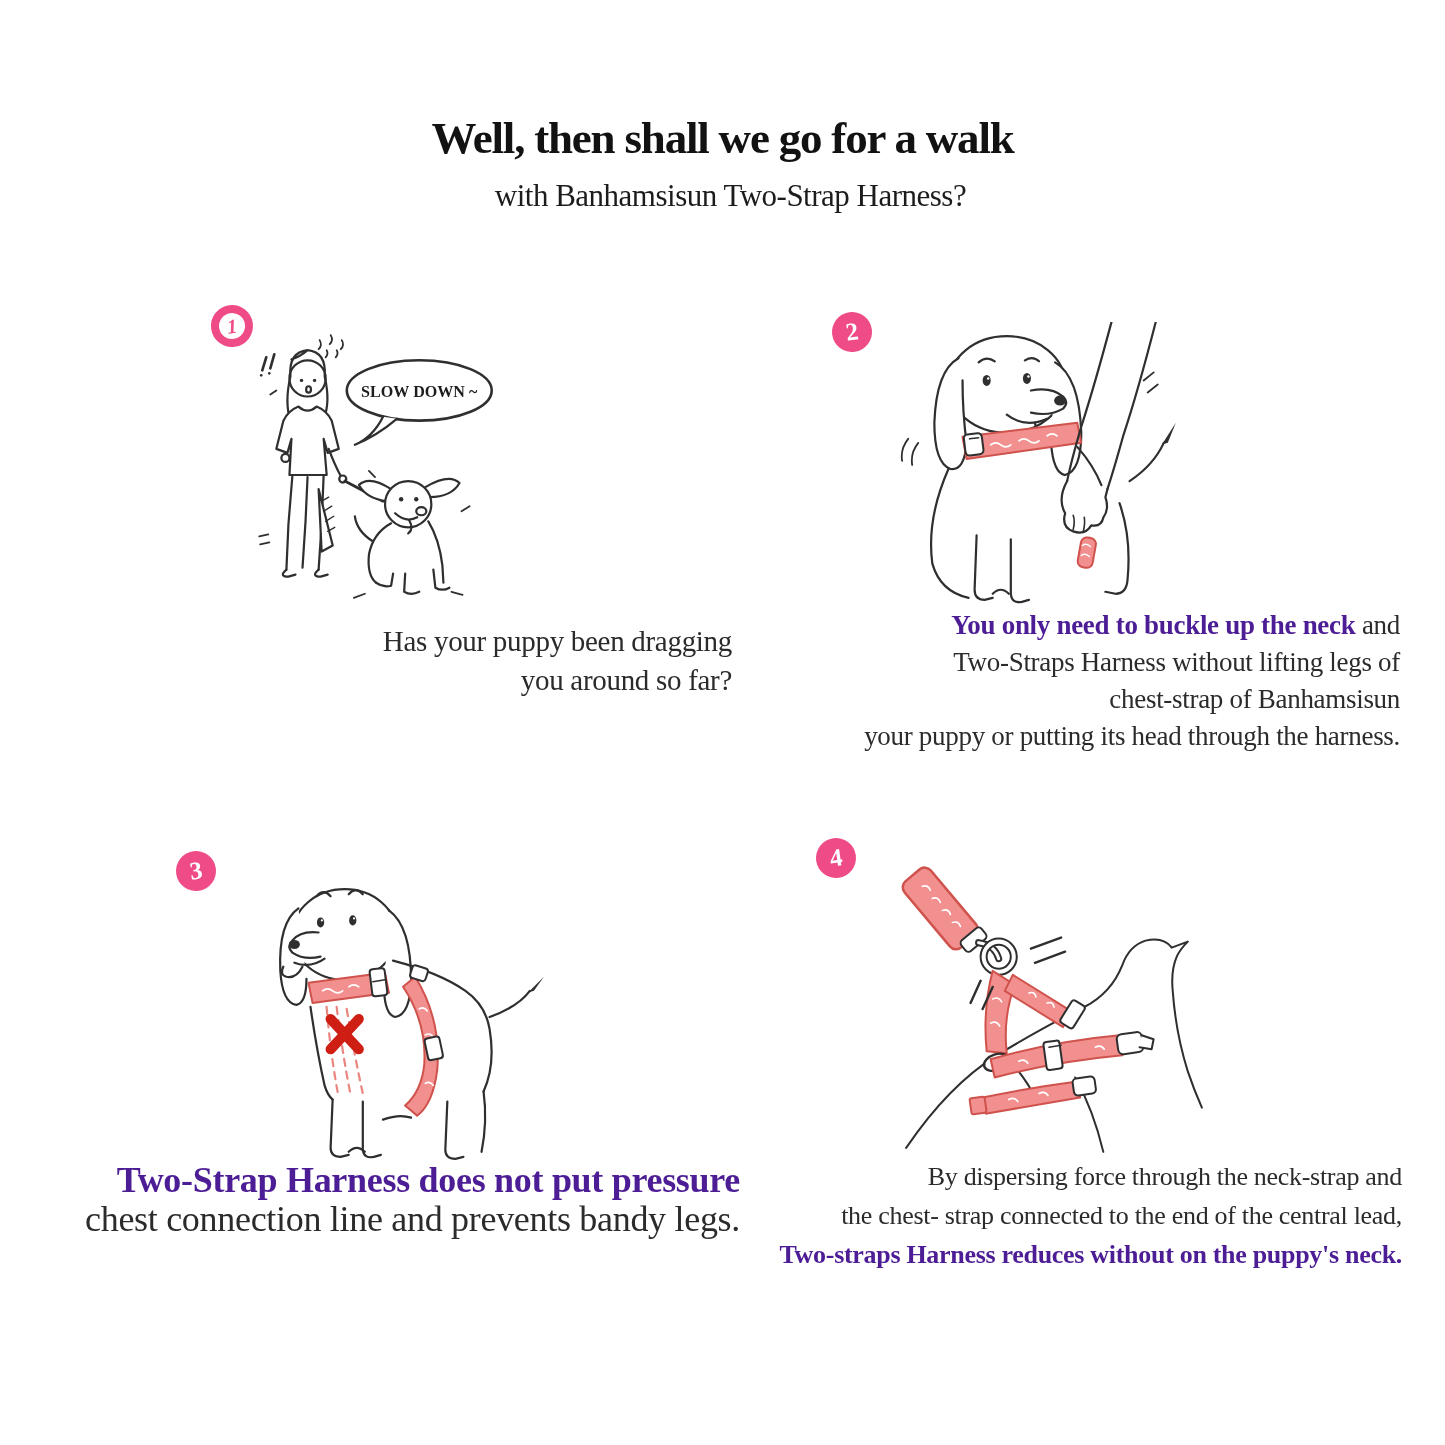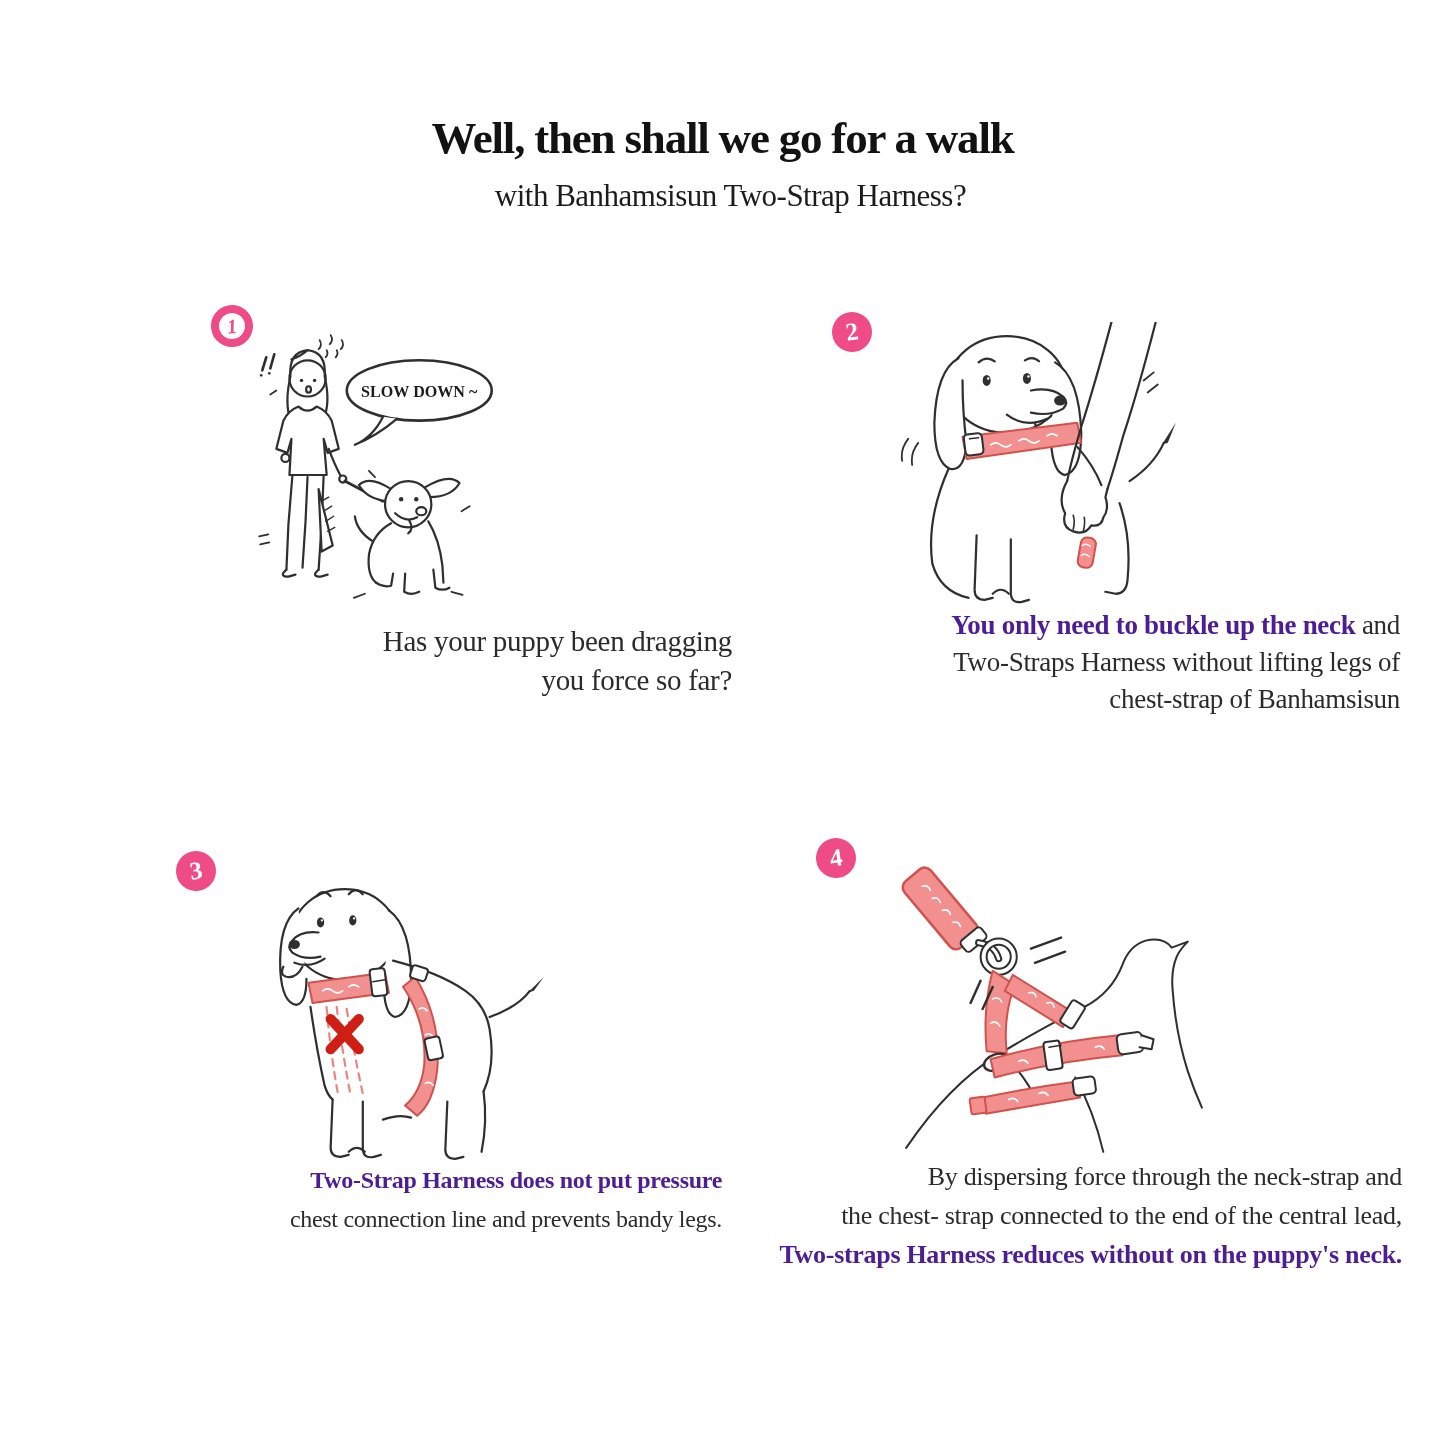--- a/index.html
+++ b/index.html
@@ -20,21 +20,21 @@
   .illus{position:absolute;}
   .i1{left:222px;top:318px;width:312px;height:292px;}
   .i2{left:878px;top:312px;width:322px;height:292px;}
   .i3{left:232px;top:858px;width:322px;height:297px;}
   .i4{left:878px;top:838px;width:342px;height:312px;}
   .caption{position:absolute;text-align:right;color:#2b2b2b;white-space:nowrap;letter-spacing:-0.3px;}
   .caption .cap-line{display:block;}
   .caption .b{font-weight:700;color:#4c1d95;}
   .c1{left:32px;top:612px;width:700px;font-size:29px;line-height:39px;}
   .c2{left:700px;top:597px;width:700px;font-size:27px;line-height:37px;}
-  .c3{left:22px;top:1151px;width:700px;font-size:24px;line-height:39px;}
+  .c3{left:40px;top:1151px;width:700px;font-size:36px;line-height:39px;}
   .c4{left:702px;top:1147px;width:700px;font-size:26px;line-height:39px;}
 </style>
 </head>
 <body>
 
 <div class="canvas">
 
   <div class="title-line1">Well, then shall we go for a walk</div>
   <div class="title-line2">with Banhamsisun Two-Strap Harness?</div>
 
@@ -81,21 +81,21 @@
       <path d="M186,191 q5,9 -1,13"></path>
       <path d="M168,194 Q150,204 146,225 Q144,245 153,253 M205,192 Q216,210 219,236 L220,253"></path>
       <path d="M153,253 Q160,258 168,256 L170,244 M182,244 L181,262 Q188,266 196,262 M210,240 L212,258 Q219,262 226,258"></path>
       <path d="M150,212 Q134,202 132,187"></path>
       <path d="M142,264 l-11,4 M228,262 l11,3 M238,182 l8,-5 M152,148 l-6,-6" stroke-width="1.8"></path>
     </g>
     <text x="196" y="68" font-size="16" font-weight="bold" text-anchor="middle" fill="#1d1d1d">SLOW DOWN ~</text>
   </svg>
   <div class="caption c1">
       <div class="cap-line"><span>Has your puppy been dragging</span></div>
-      <div class="cap-line"><span>you force so far?</span></div>
+      <div class="cap-line"><span>you around so far?</span></div>
     </div>
 
   <div class="badge fill b2">
     <span>2</span>
   </div>
   <svg class="illus i2" viewBox="0 0 320 290">
     <g stroke="#2f2f2f" stroke-width="2.2" fill="none" stroke-linecap="round" stroke-linejoin="round">
 
       <ellipse cx="128" cy="62" rx="58" ry="48" fill="#fff"></ellipse>
 
@@ -136,20 +136,21 @@
       <path d="M240,180 Q252,214 248,256 Q247,270 236,270 L226,268"></path>
       <path d="M250,158 Q274,142 284,120"></path>
       <path d="M282,122 L296,100 L288,120 Z" fill="#2f2f2f" stroke="none"></path>
       <path d="M40,120 q-8,10 -6,22 M30,116 q-8,10 -6,22 M264,58 l10,-8 M268,70 l10,-8" stroke-width="1.8"></path>
     </g>
   </svg>
   <div class="caption c2">
       <div class="cap-line"><span class="b">You only need to buckle up the neck</span><span> and</span></div>
       <div class="cap-line"><span>Two-Straps Harness without lifting legs of</span></div>
       <div class="cap-line"><span>chest-strap of Banhamsisun</span></div>
+      <div class="cap-line"><span>your puppy or putting its head through the harness.</span></div>
     </div>
 
   <div class="badge fill b3">
     <span>3</span>
   </div>
   <svg class="illus i3" viewBox="0 0 320 295">
     <g stroke="#2f2f2f" stroke-width="2.2" fill="none" stroke-linecap="round" stroke-linejoin="round">
 
       <ellipse cx="112" cy="66" rx="52" ry="45" fill="#fff"></ellipse>
       <path d="M66,40 Q46,54 48,102 Q50,134 64,136 Q74,134 74,110" fill="#fff"></path>

